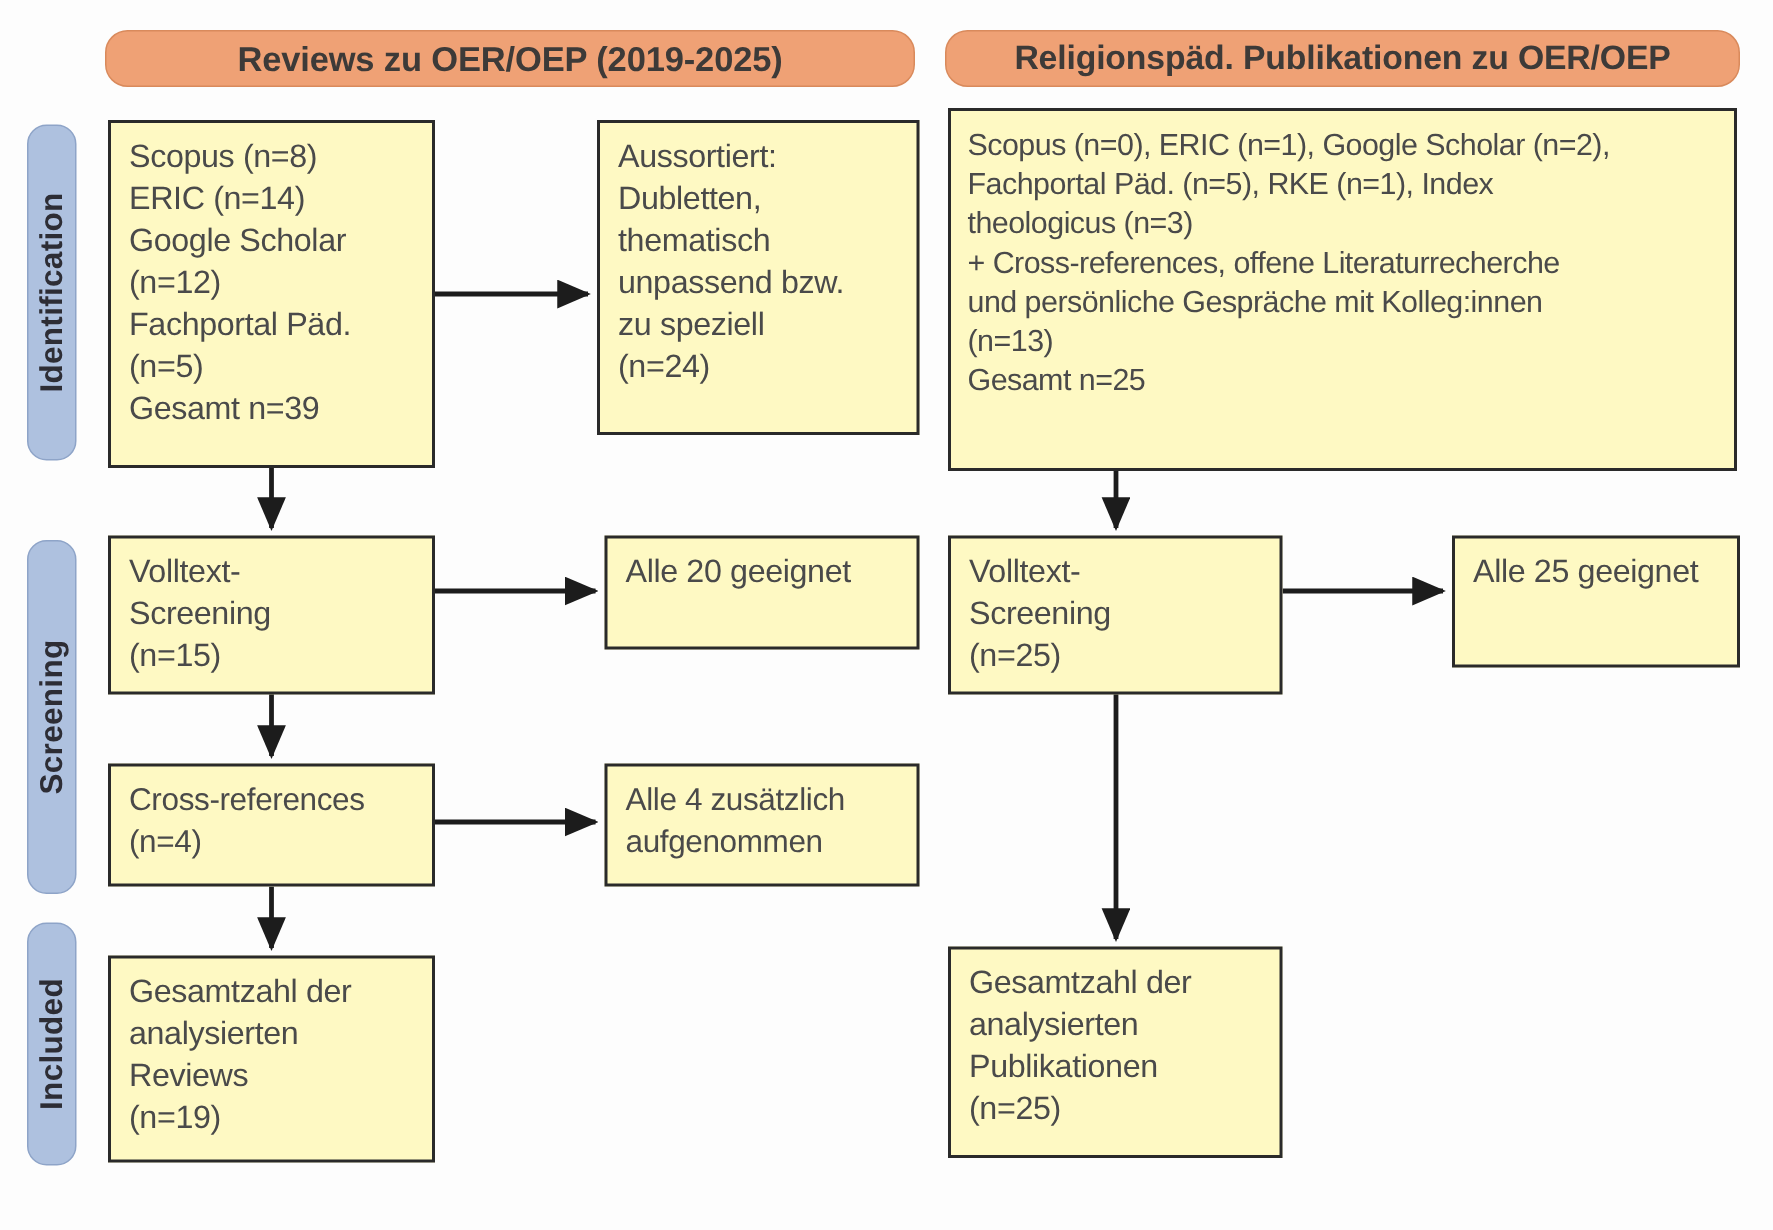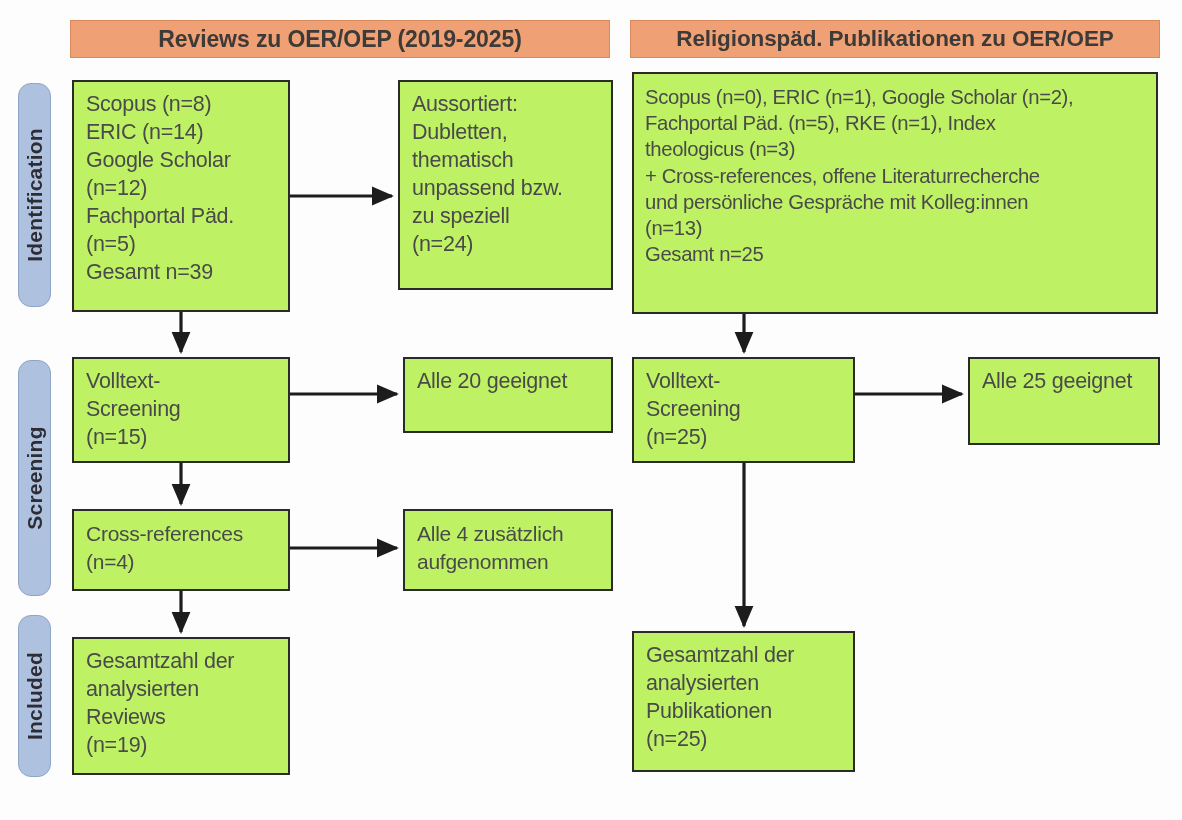--- a/index.html
+++ b/index.html
@@ -16,21 +16,21 @@
     height: 820px;
     background: #fdfdfd;
     overflow: hidden;
   }
 
   
   .phase-header {
     position: absolute;
     background: #efa175;
     border: 1px solid #d98a5c;
-    border-radius: 0;
+    border-radius: 15px;
     color: #3d3a38;
     font-weight: bold;
     display: flex;
     align-items: center;
     justify-content: center;
     text-align: right;
     letter-spacing: -0.1px;
     box-sizing: border-box;
   }
 
@@ -51,21 +51,21 @@
     white-space: nowrap;
     font-weight: bold;
     color: #2d2d35;
     font-size: 21px;
     letter-spacing: 0.2px;
   }
 
   
   .flow-box {
     position: absolute;
-    background: #bef264;
+    background: #fef9c3;
     border: 2.5px solid #2a2a2a;
     box-sizing: border-box;
     color: #4a4a4a;
     padding: 9px 10px 6px 12px;
     line-height: 1.30;
     white-space: pre-line;
     font-size: 21.5px;
     letter-spacing: -0.25px;
     overflow: hidden;
   }

